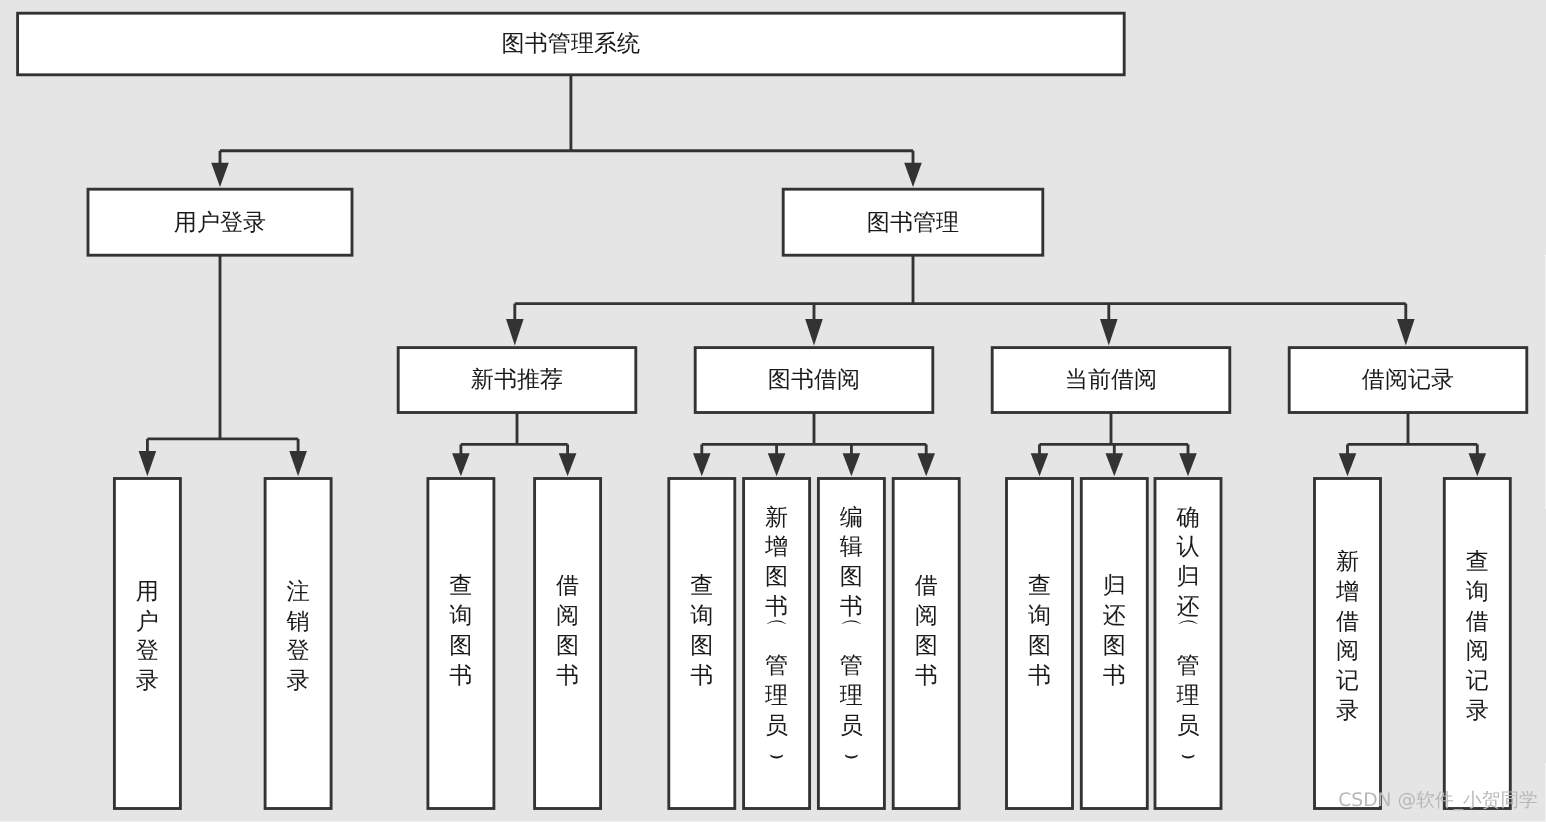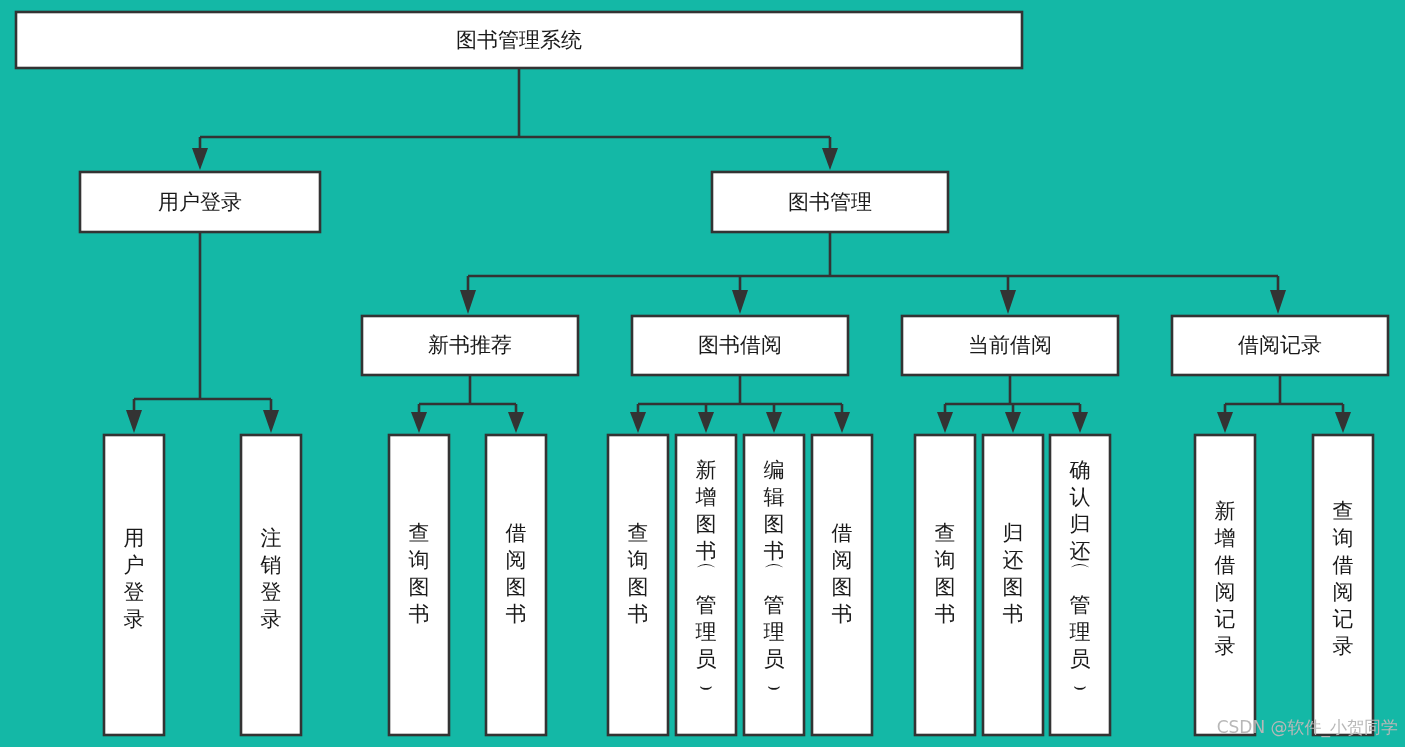--- a/index.html
+++ b/index.html
@@ -8,21 +8,21 @@
     padding: 0;
     background: #ffffff;
   }
   body {
     font-family: "DejaVu Sans", "Liberation Sans", sans-serif;
   }
   #diagram-root {
     position: relative;
     width: 1405px;
     height: 747px;
-    background: #14b8a6;
+    background: #e5e5e5;
     overflow: hidden;
     text-align: center;
   }
   svg#diagram-svg {
     position: absolute;
     left: 0;
     top: 0;
     width: 1405px;
     height: 747px;
     display: block;

